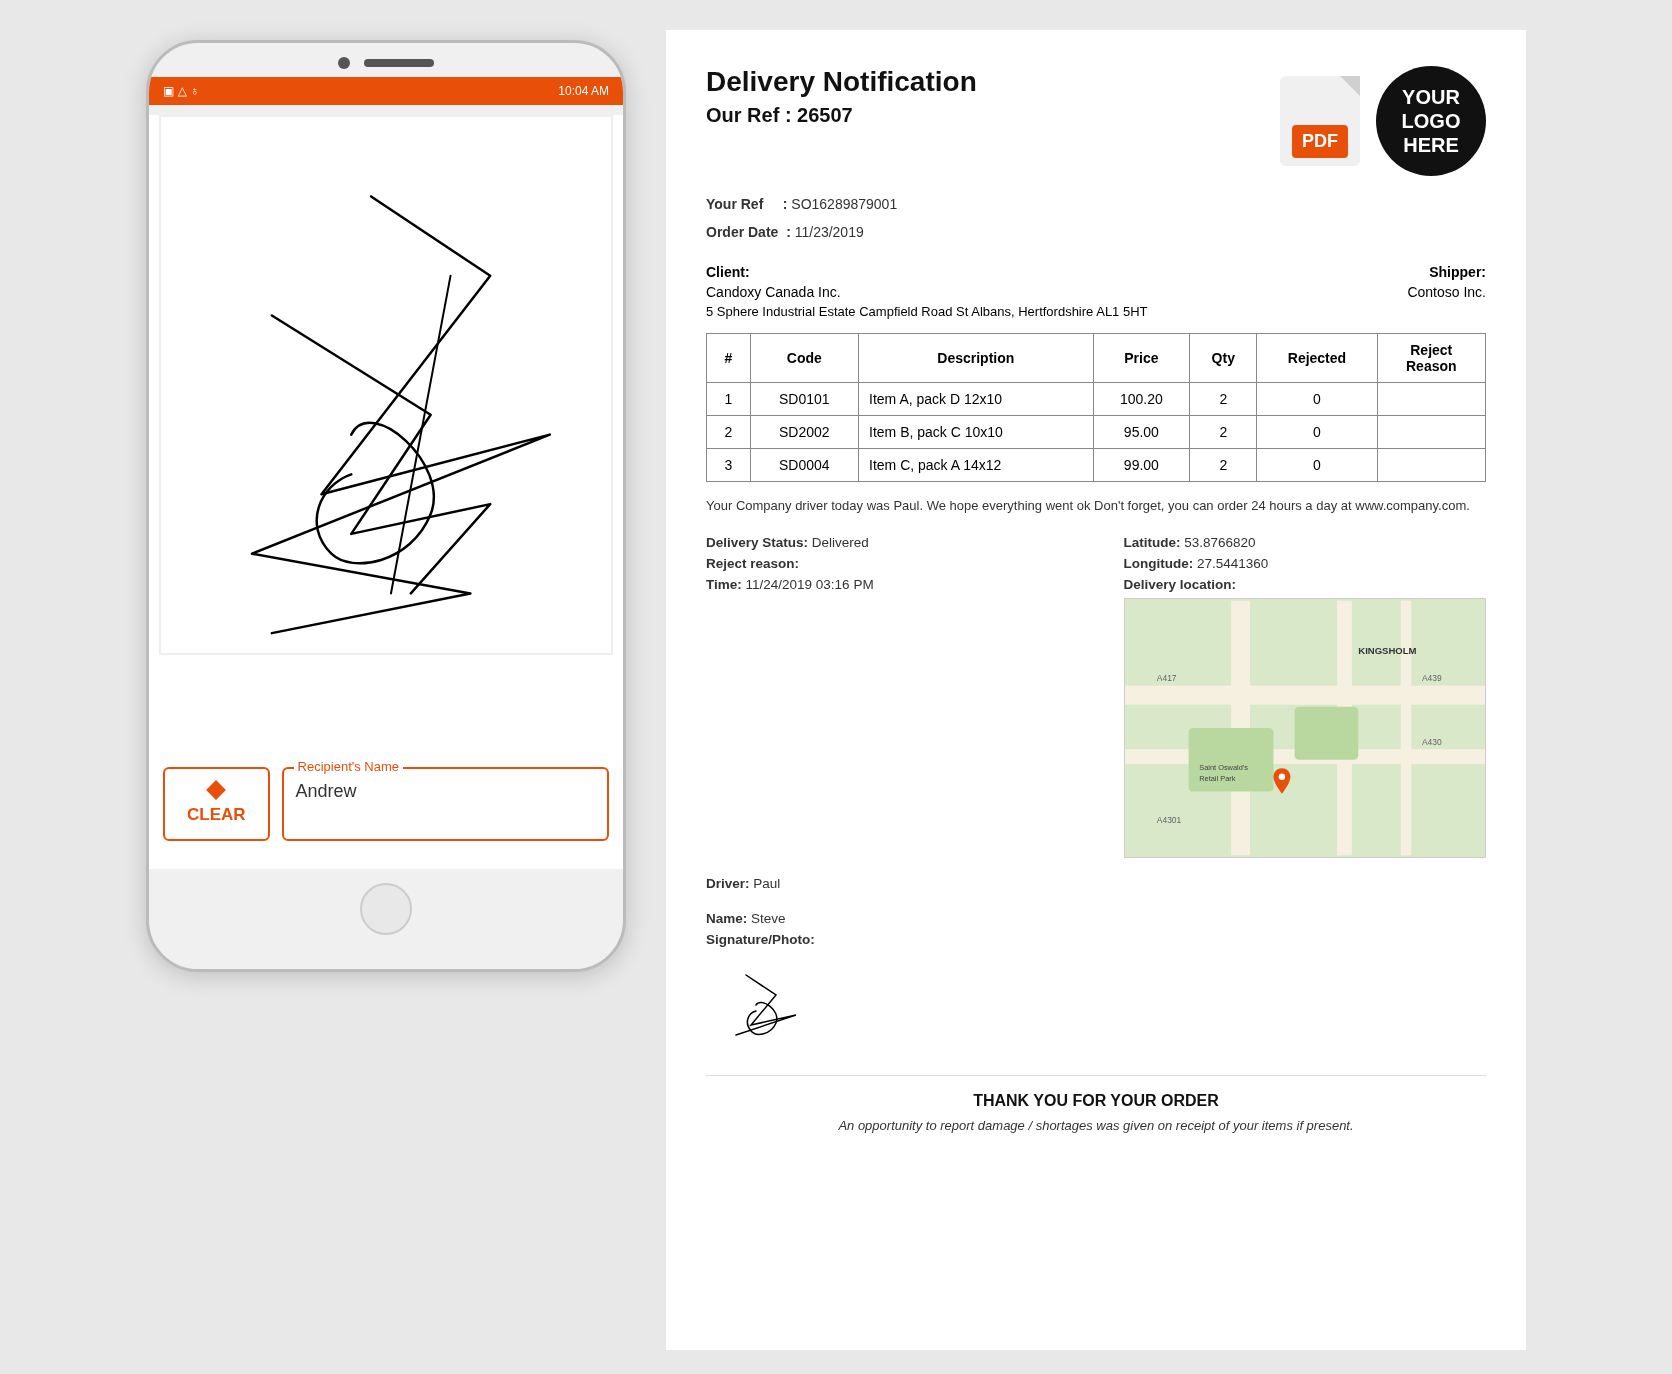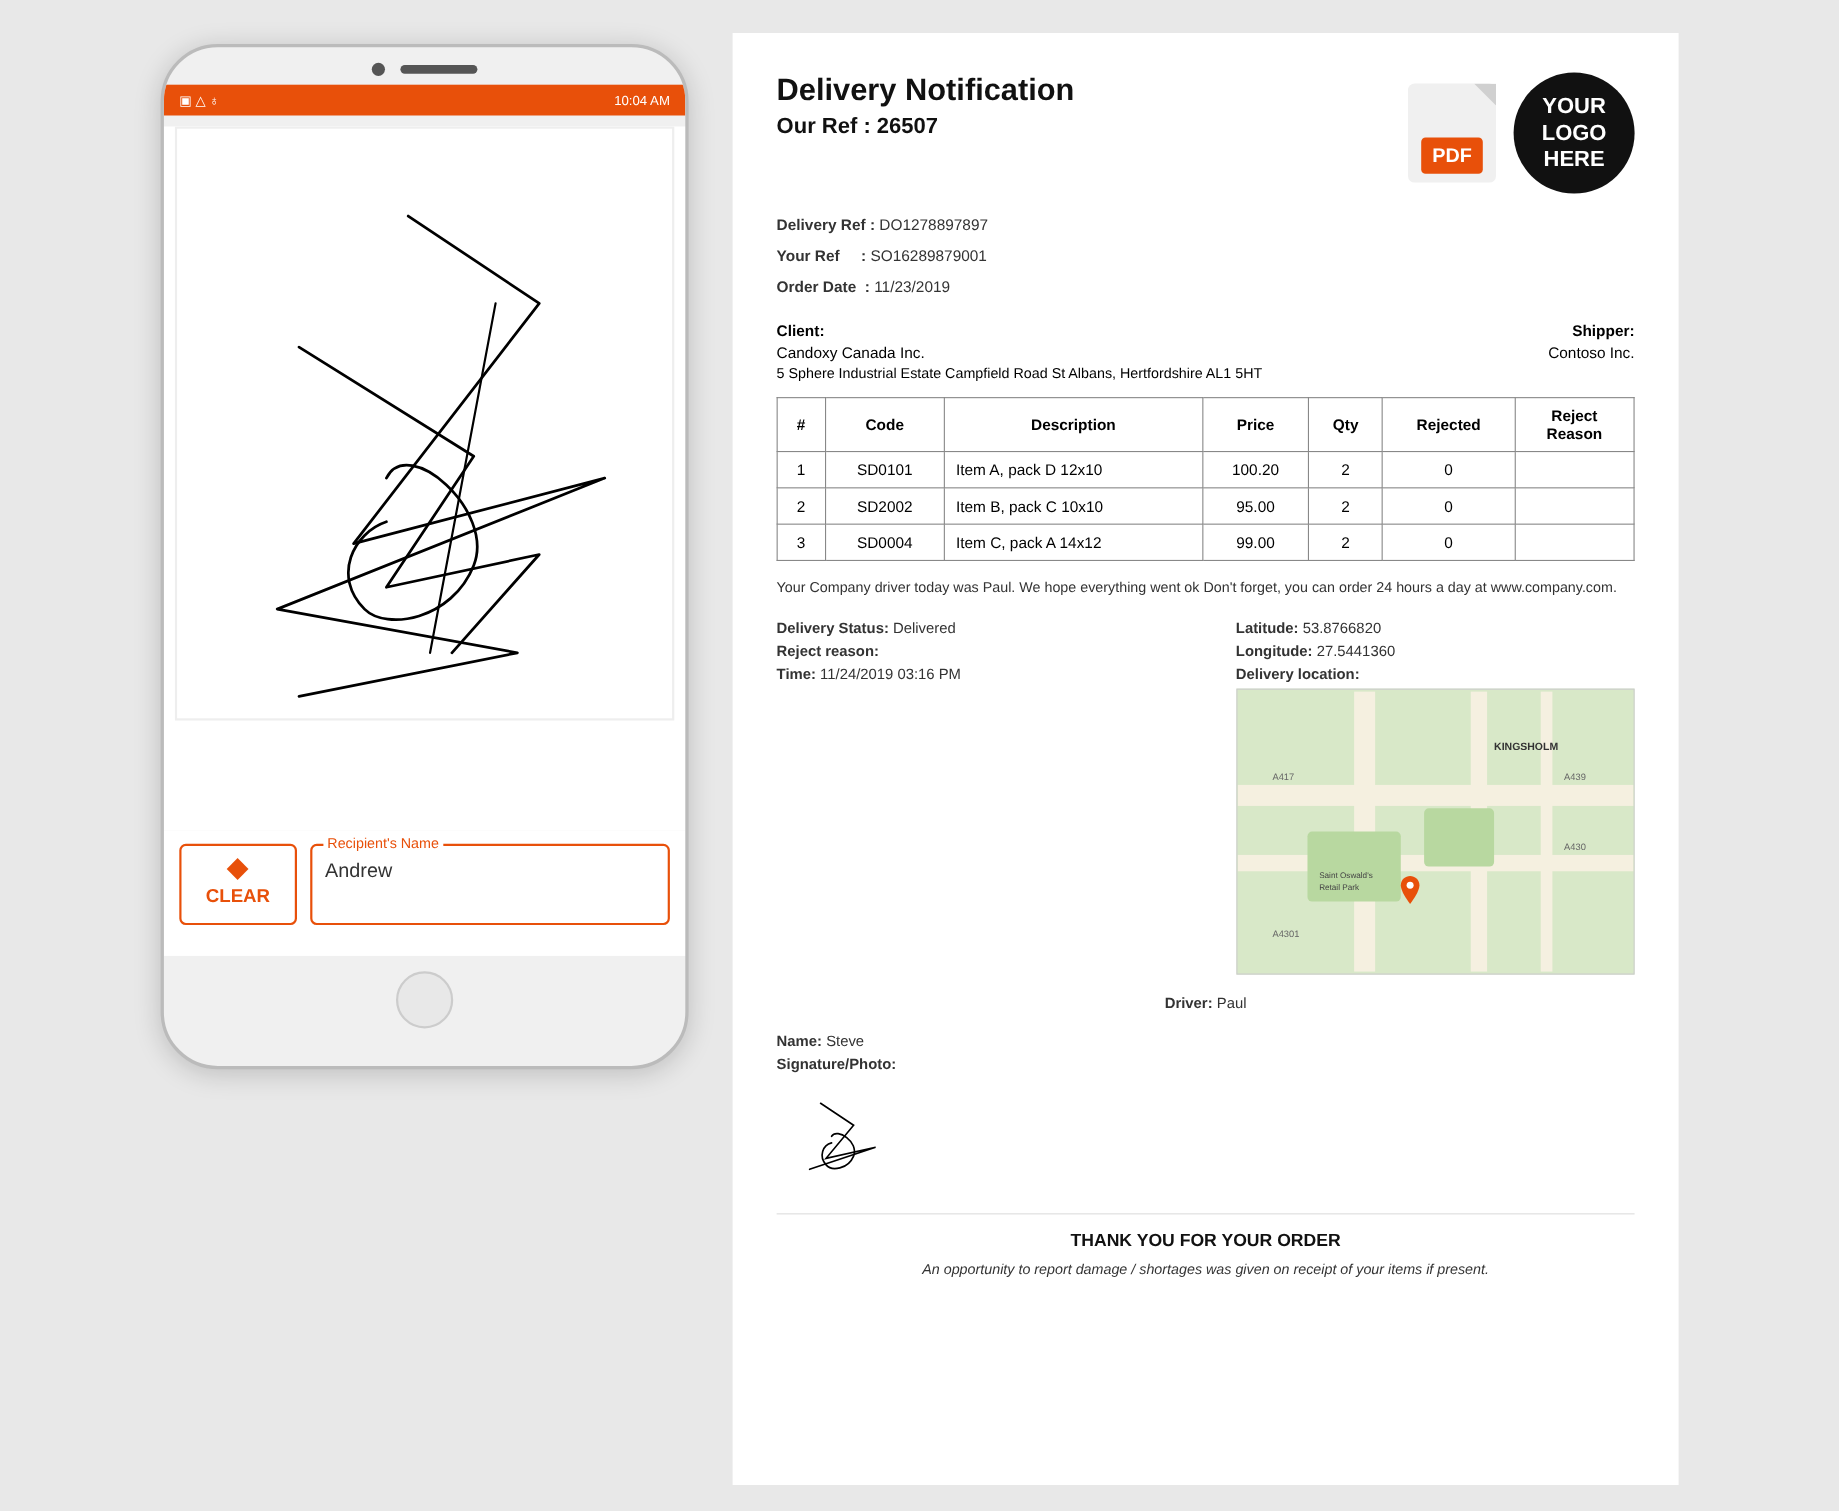--- a/index.html
+++ b/index.html
@@ -289,21 +289,21 @@
       border: 1px solid #ccc;
       position: relative;
       overflow: hidden;
       margin-top: 6px;
     }
     .doc-driver-section {
       margin: 16px 0;
       font-size: 13.5px;
       color: #333;
     }
-    .doc-driver-section .status-line { margin-bottom: 8px; text-align: center; }
+    .doc-driver-section .status-line { margin-bottom: 8px; }
     .doc-sig-section {
       margin: 20px 0;
       font-size: 13.5px;
     }
     .sig-image {
       height: 90px;
       margin-top: 8px;
     }
     .doc-footer {
       text-align: center;
@@ -375,24 +375,20 @@
       </div>
       <div class="logo-circle">
         <span>YOUR</span>
         <span>LOGO</span>
         <span>HERE</span>
       </div>
     </div>
   </div>
 
   <div class="doc-meta">
-    <div>
-      <strong>Delivery Ref : </strong>
-      <span>DO1278897897</span>
-    </div>
     <div>
       <strong>Your Ref &nbsp;&nbsp;&nbsp;&nbsp;: </strong>
       <span>SO16289879001</span>
     </div>
     <div>
       <strong>Order Date &nbsp;: </strong>
       <span>11/23/2019</span>
     </div>
   </div>
 

